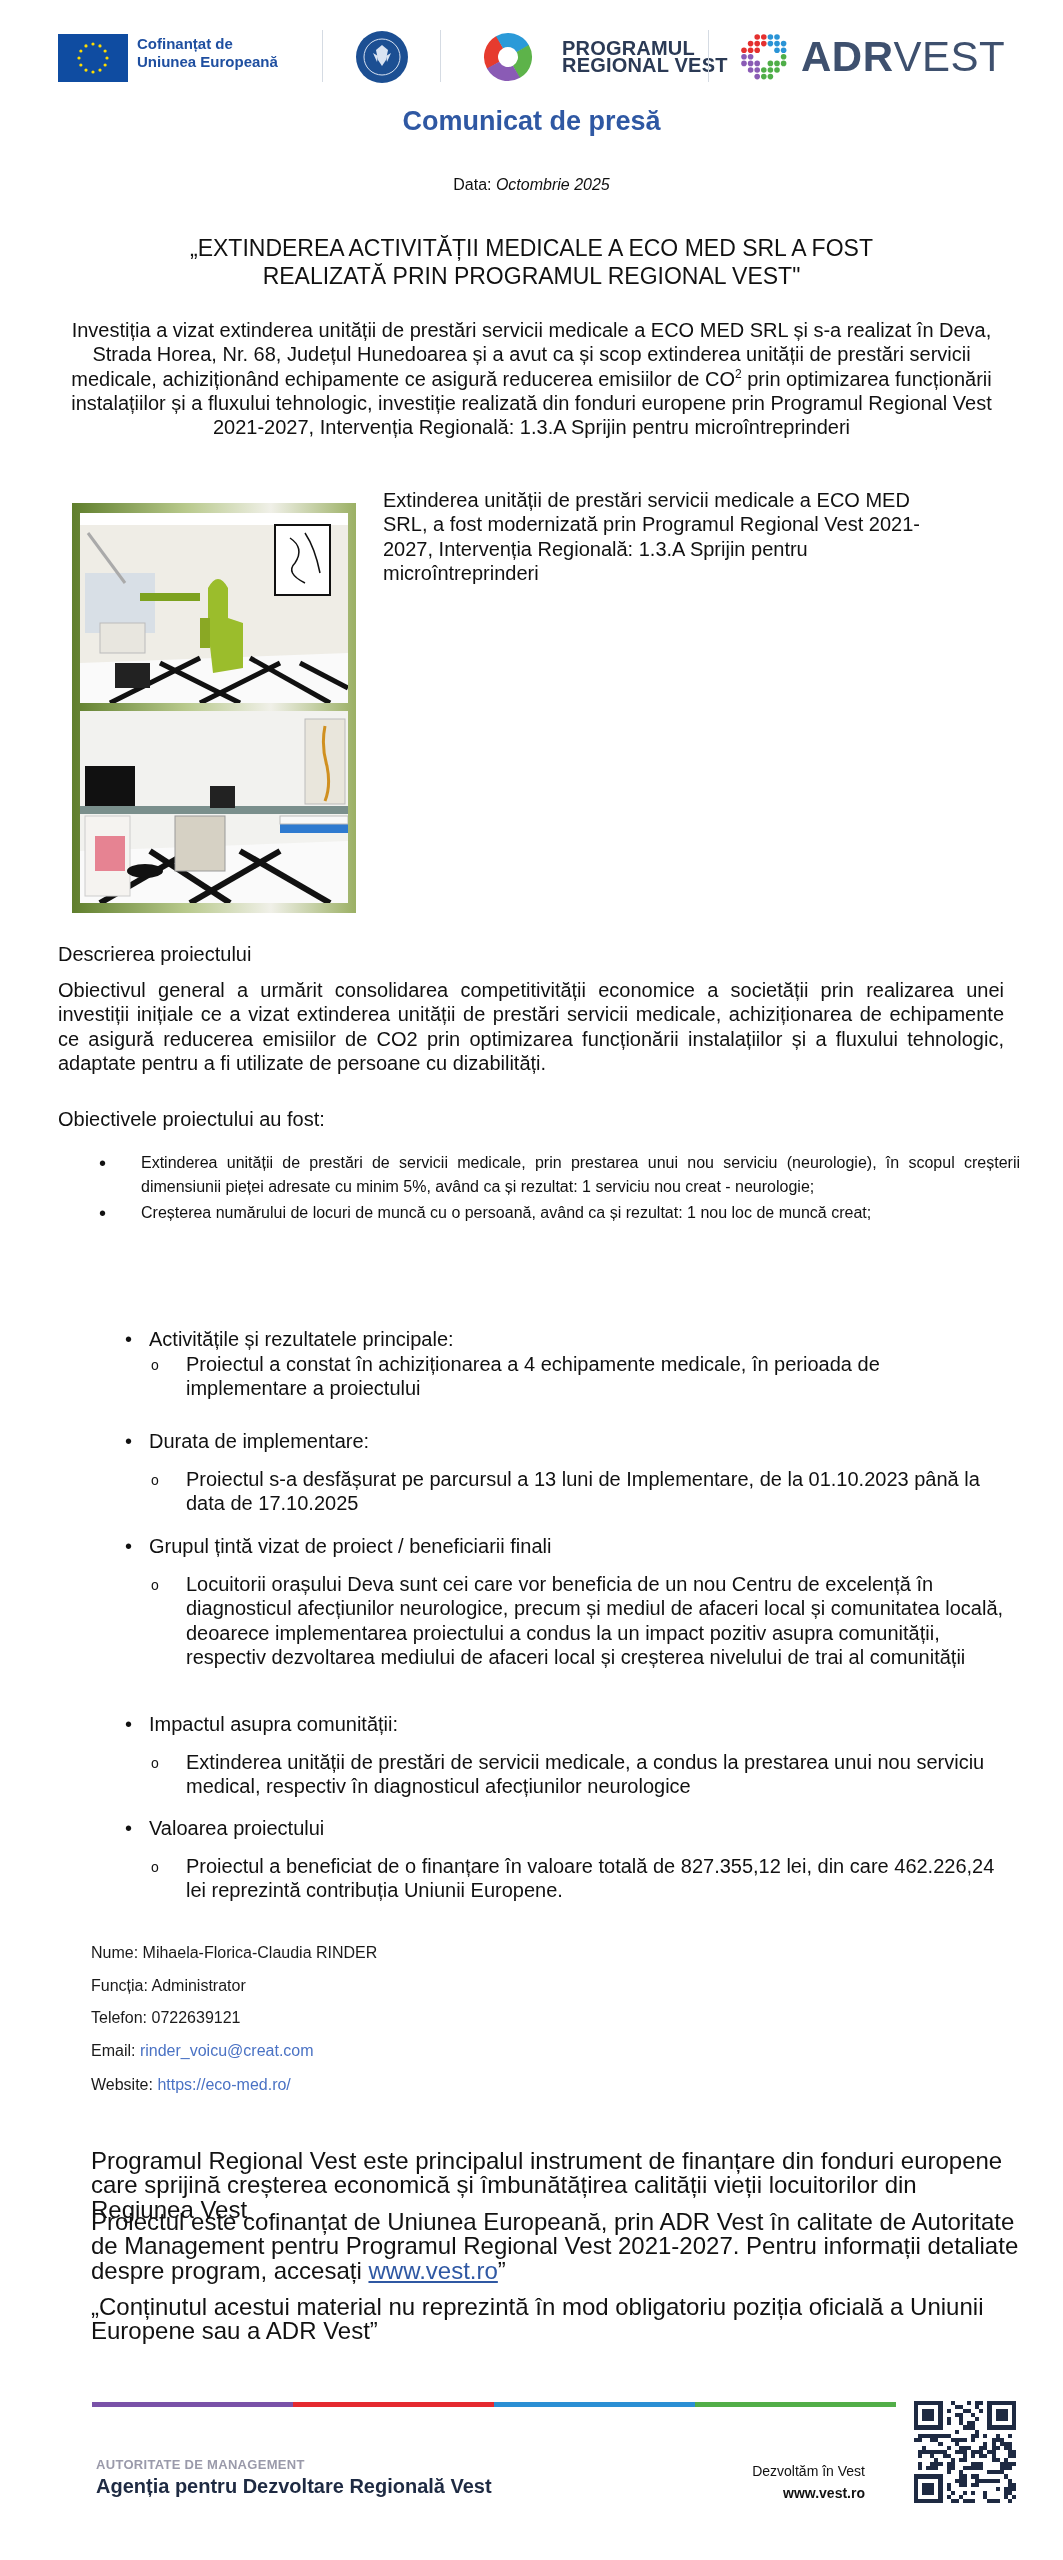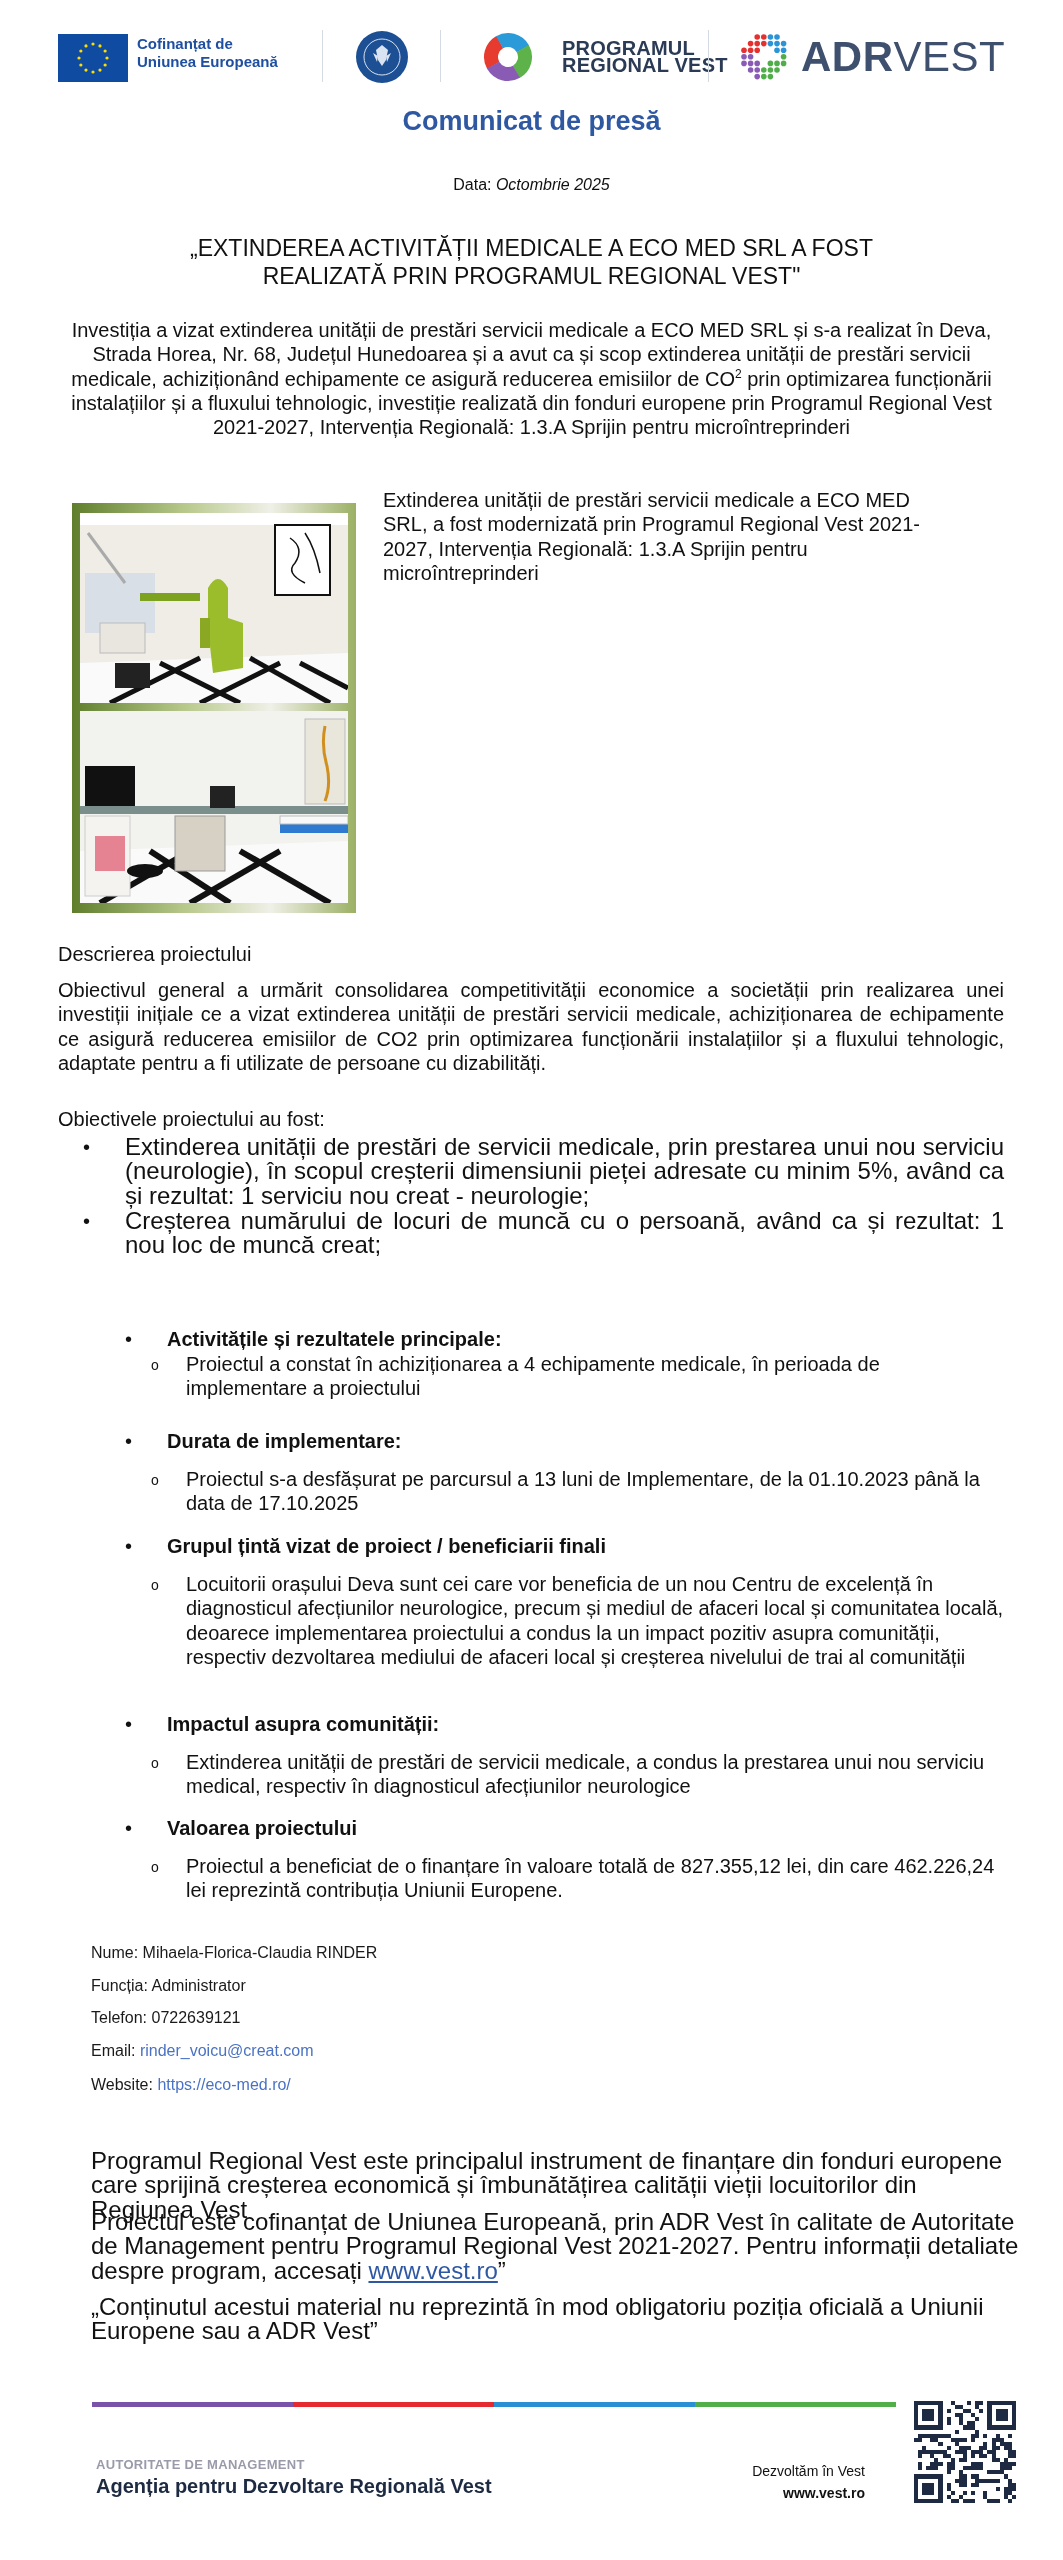--- a/index.html
+++ b/index.html
@@ -37,26 +37,26 @@
   .photo { position:absolute; left:8px; width:268px; overflow:hidden; }
   .photo1 { top:10px; height:190px; background:#f1efe9; }
   .photo2 { top:208px; height:192px; background:#f2f2ef; }
   .photo svg { width:268px; height:100%; display:block; }
   .caption { left:383px; top:488px; width:560px; font-size:20px; line-height:24.3px; }
 
   
   .section-label { left:58px; top:943px; font-size:20px; }
   .desc { left:58px; width:946px; top:978px; font-size:20px; line-height:24.3px; text-align:justify; }
   .obj-label { left:58px; top:1108px; font-size:20px; }
-  ul.obj { position:absolute; left:58px; top:1135px; width:946px; margin:0; padding:0; list-style:none; font-size:24px; line-height:24.3px; }
+  ul.obj { position:absolute; left:58px; top:1135px; width:946px; margin:16px; padding:0; list-style:none; font-size:16px; line-height:24.3px; }
   ul.obj > li { position:relative; padding-left:67px; text-align:justify; margin-bottom:1px; }
   ul.obj > li::before { content:"\2022"; position:absolute; left:67px; margin-left:-42px; font-size:20px; }
   .bl { position:absolute; left:58px; width:946px; font-size:20px; line-height:24.3px; }
   .bl .bullet { position:absolute; left:67px; }
-  .bl .head { position:absolute; left:109px;font-weight:bold; }
+  .bl .head { position:absolute; left:91px; }
   .sub { position:absolute; left:186px; width:818px; font-size:20px; line-height:24.3px; }
   .sub .circ { position:absolute; left:-35px; top:1px; font-size:14px; }
 
   
   .contact { left:91px; font-size:16px; line-height:20px; color:#1a1a1a; }
   .contact a { color:#4a72c4; text-decoration:none; }
 
   
   .closing { left:91px; width:930px; font-size:24px; line-height:24.3px; }
   .closing a { color:#2f58a3; text-decoration:underline; }

